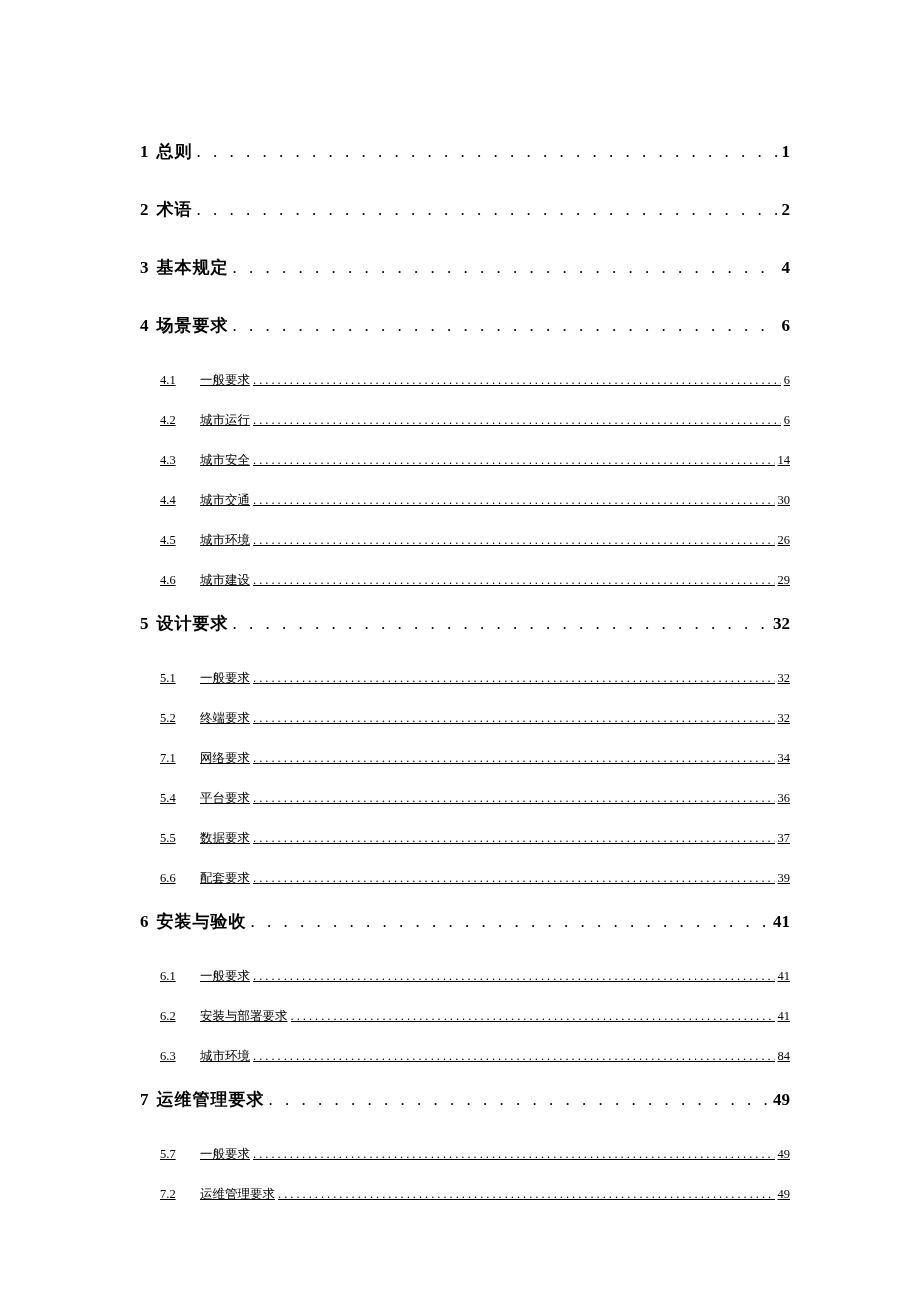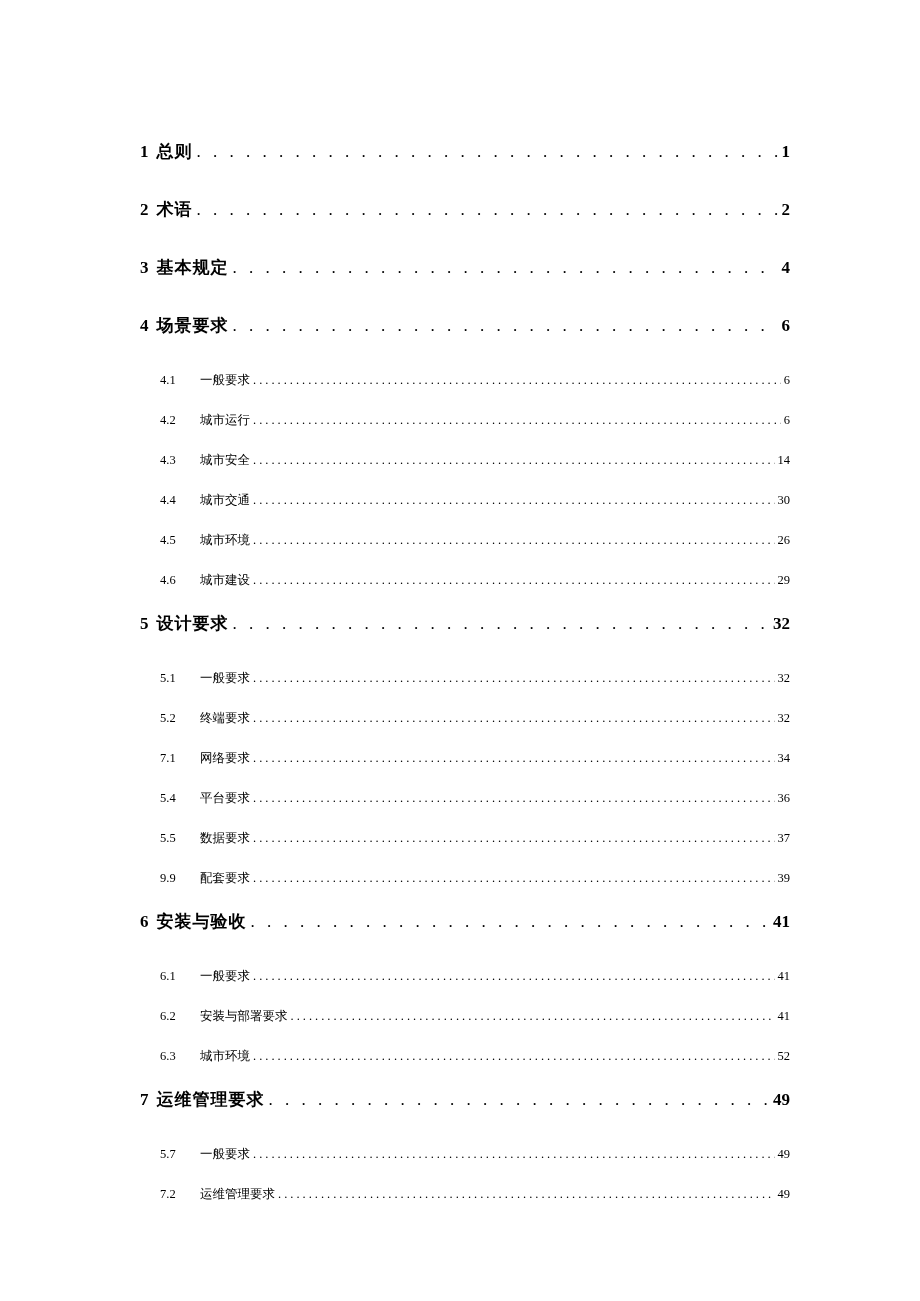--- a/index.html
+++ b/index.html
@@ -43,20 +43,21 @@
     .toc-entry-l1 .page {
       white-space: nowrap;
     }
     .toc-entry-l2 {
       display: flex;
       align-items: baseline;
       margin-bottom: 23px;
       font-size: 12.5px;
       font-weight: normal;
       padding-left: 20px;
+      text-decoration: underline;
     }
     .toc-entry-l2 .num {
       width: 40px;
       flex-shrink: 0;
     }
     .toc-entry-l2 .title {
       white-space: nowrap;
     }
     .toc-entry-l2 .dots {
       flex: 1;
@@ -169,21 +170,21 @@
         <span class="dots">...................................................................................................................................................</span>
         <span class="page">36</span>
       </div>
       <div class="toc-entry-l2">
         <span class="num">5.5</span>
         <span class="title">数据要求</span>
         <span class="dots">...................................................................................................................................................</span>
         <span class="page">37</span>
       </div>
       <div class="toc-entry-l2">
-        <span class="num">9.9</span>
+        <span class="num">6.6</span>
         <span class="title">配套要求</span>
         <span class="dots">...................................................................................................................................................</span>
         <span class="page">39</span>
       </div>
     </div>
     <div class="toc-entry-l1">
       <span class="num">6</span>
       <span class="title">安装与验收</span>
       <span class="dots">. . . . . . . . . . . . . . . . . . . . . . . . . . . . . . . . . . . . . . . . . . . . . . . . . . . . . . . . . . . . . . . . . . . . . . . . . . . . . . . . . . . . . . . . . . . . . . . . . . . .</span>
       <span class="page">41</span>
@@ -198,21 +199,21 @@
       <div class="toc-entry-l2">
         <span class="num">6.2</span>
         <span class="title">安装与部署要求</span>
         <span class="dots">...................................................................................................................................................</span>
         <span class="page">41</span>
       </div>
       <div class="toc-entry-l2">
         <span class="num">6.3</span>
         <span class="title">城市环境</span>
         <span class="dots">...................................................................................................................................................</span>
-        <span class="page">52</span>
+        <span class="page">84</span>
       </div>
     </div>
     <div class="toc-entry-l1">
       <span class="num">7</span>
       <span class="title">运维管理要求</span>
       <span class="dots">. . . . . . . . . . . . . . . . . . . . . . . . . . . . . . . . . . . . . . . . . . . . . . . . . . . . . . . . . . . . . . . . . . . . . . . . . . . . . . . . . . . . . . . . . . . . . . . . . . . .</span>
       <span class="page">49</span>
     </div>
     <div class="sub-group">
       <div class="toc-entry-l2">

